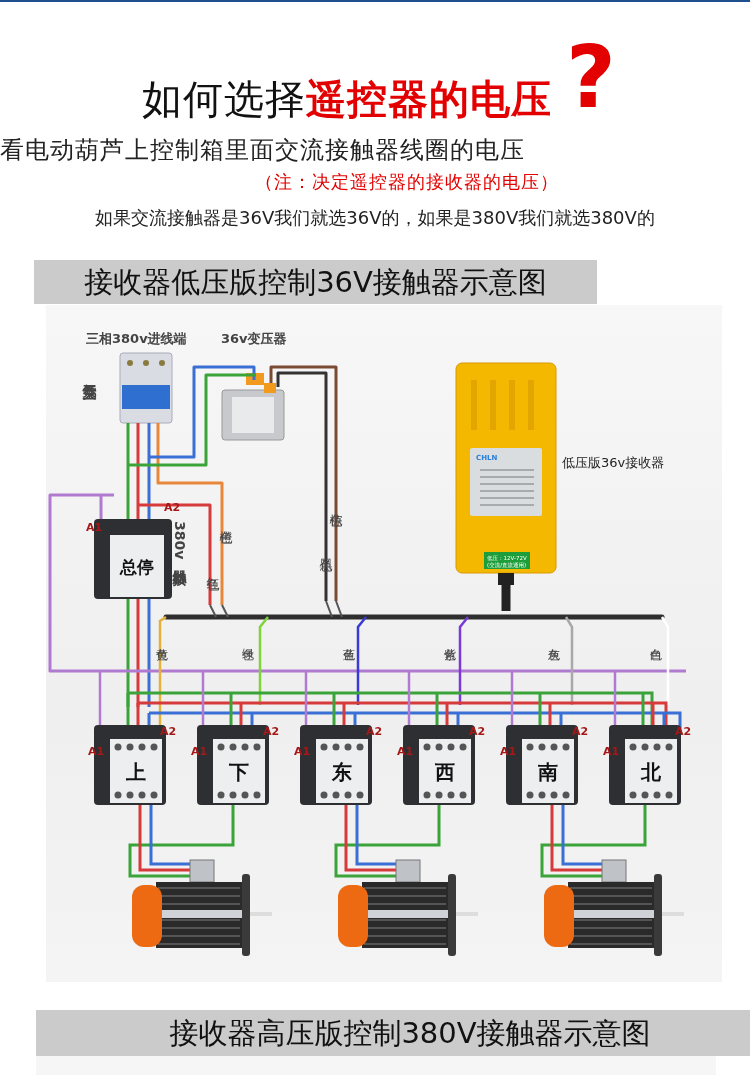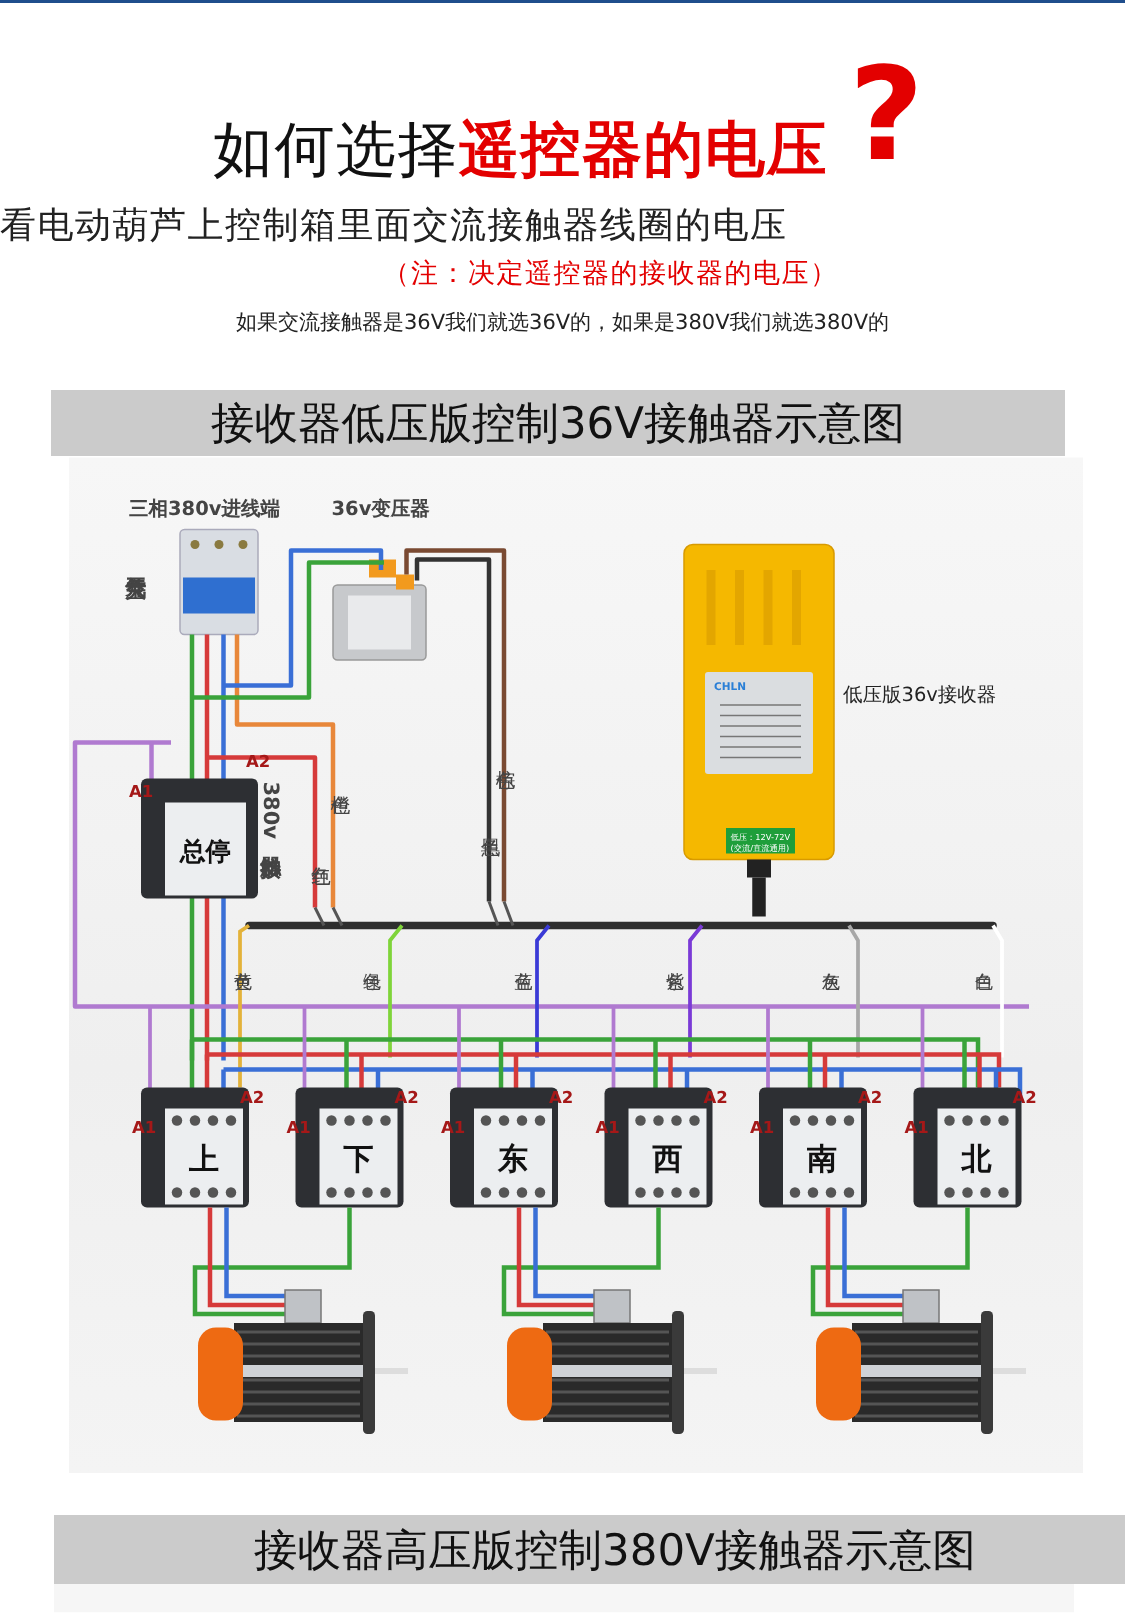--- a/index.html
+++ b/index.html
@@ -4,22 +4,22 @@
 <style>
   html,body{margin:0;padding:0;background:#fff;}
   body{width:750px;height:1075px;position:relative;overflow:hidden;font-family:"DejaVu Sans",sans-serif;}
   .topline{position:absolute;left:0;top:0;width:750px;height:2px;background:#1f4e8c;}
   .title{position:absolute;left:0;top:72px;width:750px;text-align:center;font-size:40px;letter-spacing:1px;color:#111;white-space:nowrap;}
   .title .t1{font-weight:300;}
   .title .t2{color:#e30000;font-weight:bold;}
   .qmark{position:absolute;left:566px;top:34px;font-size:86px;font-weight:bold;color:#e30000;line-height:1;font-family:"DejaVu Sans",sans-serif;}
   .sub1{position:absolute;left:0;top:134px;width:750px;text-align:left;font-size:24px;color:#222;letter-spacing:1px;}
   .sub2{position:absolute;left:0;top:170px;width:750px;text-align:center;font-size:18px;color:#e30000;letter-spacing:1px;padding-left:32px;}
-  .sub3{position:absolute;left:0;top:206px;width:750px;text-align:center;font-size:14px;color:#222;}
-  .bar{position:absolute;left:34px;width:676px;height:44px;background:#cbcbcb;text-align:center;font-size:29px;line-height:44px;color:#111;letter-spacing:0px;}
+  .sub3{position:absolute;left:0;top:206px;width:750px;text-align:center;font-size:18px;color:#222;}
+  .bar{position:absolute;left:34px;width:563px;height:44px;background:#cbcbcb;text-align:center;font-size:29px;line-height:44px;color:#111;letter-spacing:0px;}
   .bar1{top:260px;}
   .bar2{top:1010px;left:36px;width:748px;height:46px;line-height:46px;}
   .diagram{position:absolute;left:46px;top:305px;width:676px;height:677px;background:linear-gradient(180deg,#f7f7f7,#efefef 60%,#f4f4f4);}
   .below{position:absolute;left:36px;top:1056px;width:680px;height:19px;background:#f6f6f6;}
   svg text{font-family:"DejaVu Sans",sans-serif;}
 </style>
 </head>
 <body>
 
 <div class="topline"></div>

